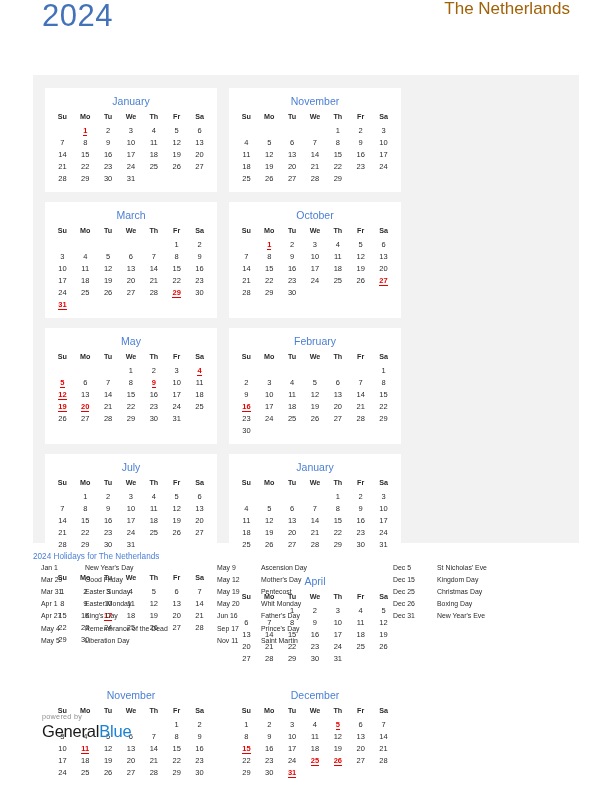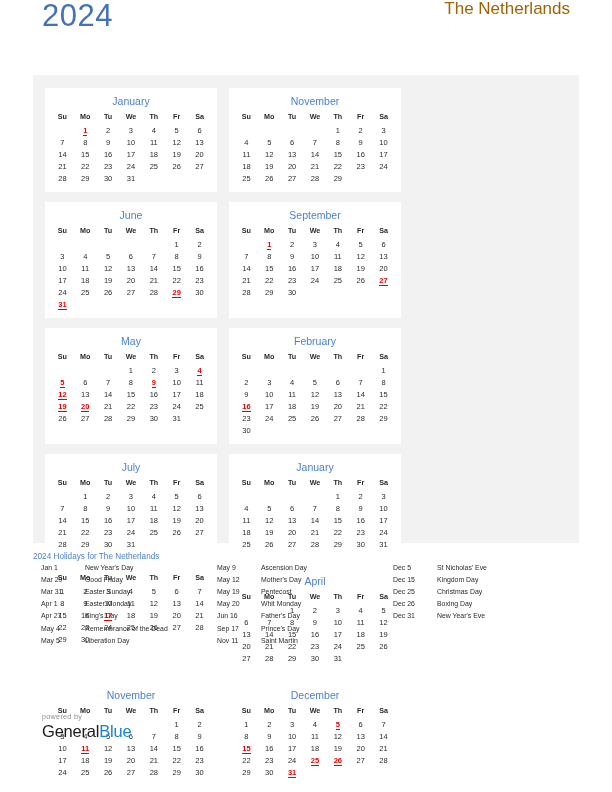--- a/index.html
+++ b/index.html
@@ -286,21 +286,21 @@
             <td>27</td>
             <td>28</td>
             <td>29</td>
             <td class="empty">&nbsp;</td>
             <td class="empty">&nbsp;</td>
           </tr>
         </tbody>
       </table>
     </div>
     <div class="month-card rows6">
-      <div class="month-name">June</div>
+      <div class="month-name">March</div>
       <table class="month-grid">
         <thead>
           <tr>
             <th>Su</th>
             <th>Mo</th>
             <th>Tu</th>
             <th>We</th>
             <th>Th</th>
             <th>Fr</th>
             <th>Sa</th>
@@ -358,21 +358,21 @@
             <td class="empty">&nbsp;</td>
             <td class="empty">&nbsp;</td>
             <td class="empty">&nbsp;</td>
             <td class="empty">&nbsp;</td>
             <td class="empty">&nbsp;</td>
           </tr>
         </tbody>
       </table>
     </div>
     <div class="month-card rows5">
-      <div class="month-name">September</div>
+      <div class="month-name">October</div>
       <table class="month-grid">
         <thead>
           <tr>
             <th>Su</th>
             <th>Mo</th>
             <th>Tu</th>
             <th>We</th>
             <th>Th</th>
             <th>Fr</th>
             <th>Sa</th>

